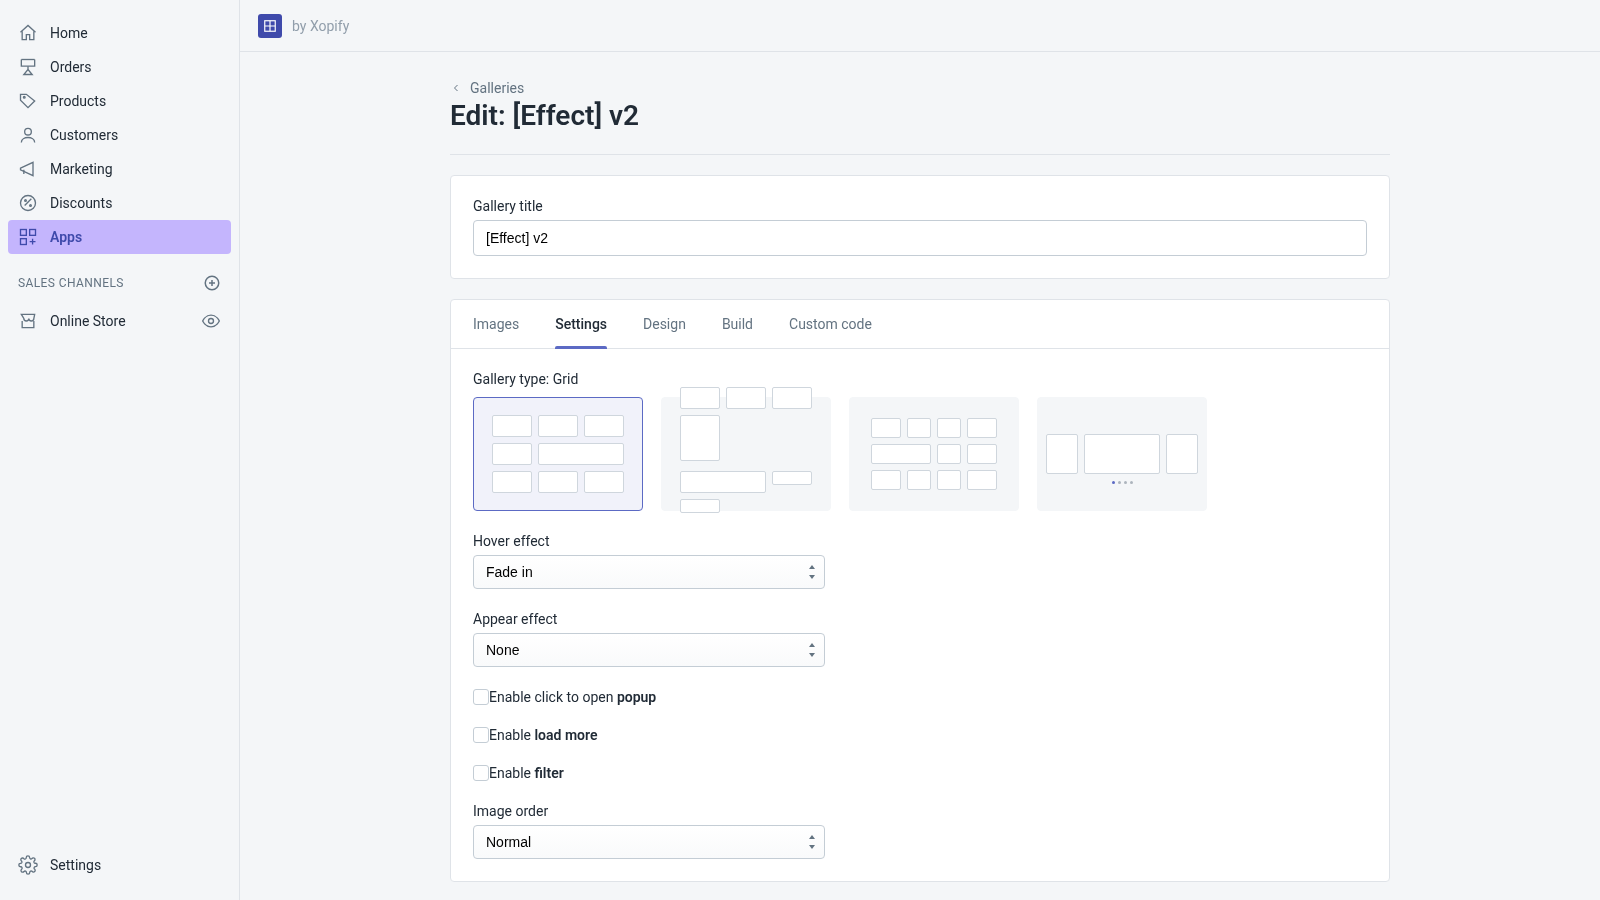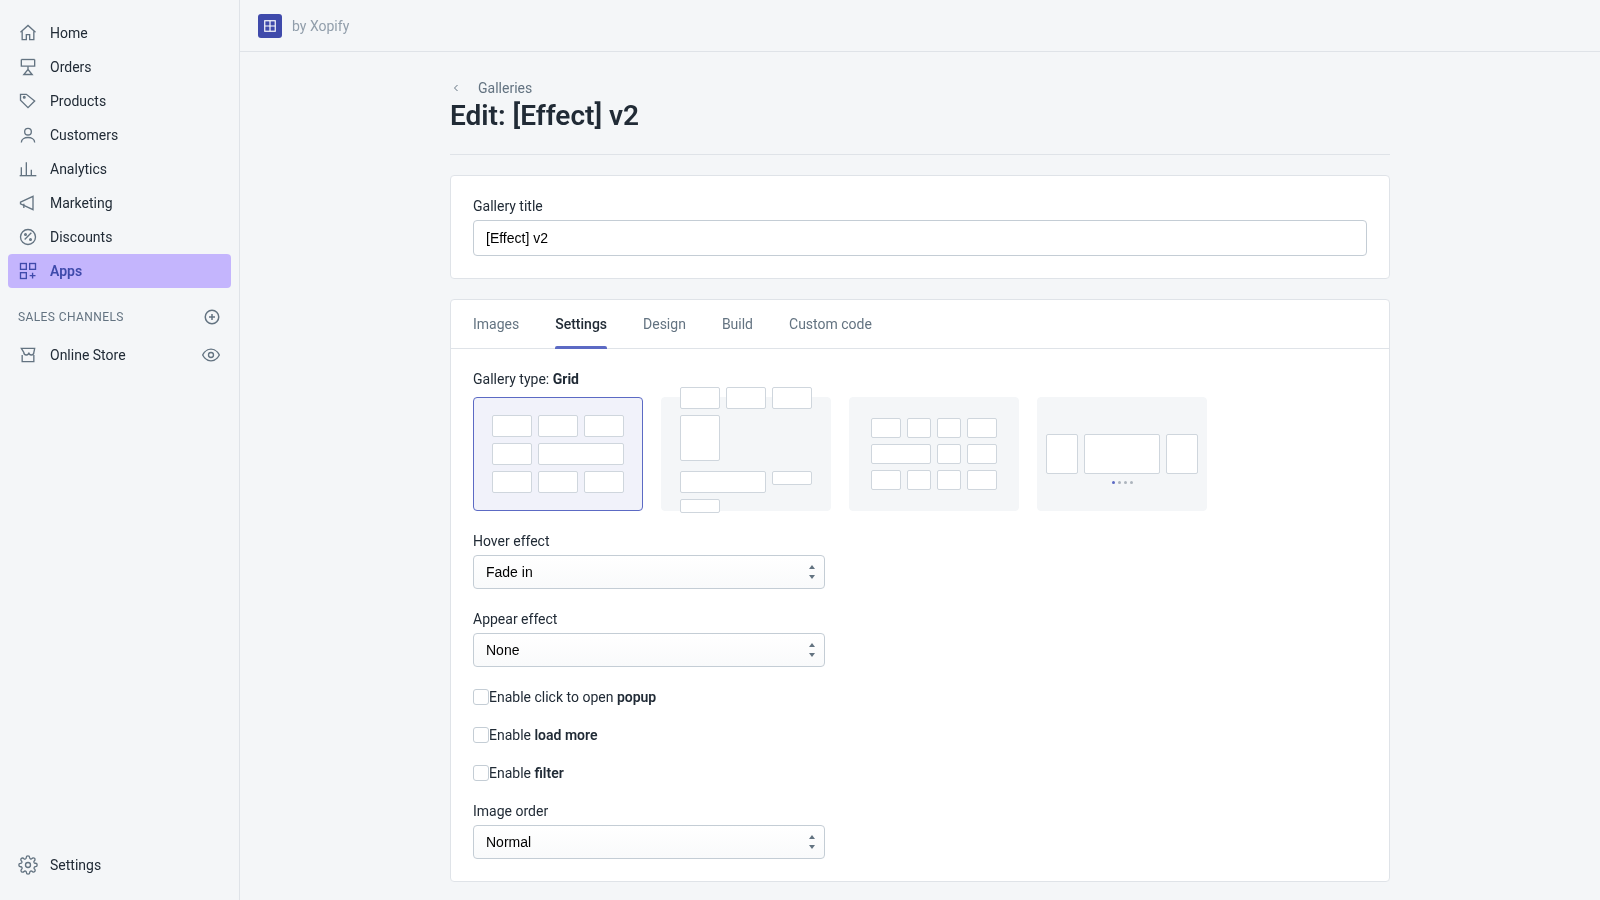--- a/index.html
+++ b/index.html
@@ -27,40 +27,40 @@
     .sidebar-spacer { flex:1; }
     .sidebar-footer { padding: 0 8px 8px; }
     .sidebar-footer li { display:flex; align-items:center; padding:7px 10px; gap:12px; cursor:pointer; }
     .sidebar-footer svg { width:20px; height:20px; stroke:#637381; stroke-width:1.6; fill:none; }
 
     .eye { width:18px; height:18px; stroke:#637381; stroke-width:1.6; fill:none; cursor:pointer; }
 
     
     .content { flex:1; padding: 28px 0 60px; overflow:auto; }
     .page { width: 940px; margin: 0 auto; }
-    .breadcrumb { display:inline-flex; align-items:center; color:#637381; cursor:pointer; gap:16px; }
+    .breadcrumb { display:inline-flex; align-items:center; color:#637381; cursor:pointer; gap:8px; }
     .breadcrumb svg { width:12px; height:12px; stroke:#637381; stroke-width:2; fill:none; }
     h1 { font-size:28px; font-weight:600; margin-top: 2px; padding-bottom: 22px; border-bottom: 1px solid #dfe3e8; }
 
     .card { background:#fff; border:1px solid #dfe3e8; border-radius:4px; margin-top:20px; }
     .card-body { padding: 22px; }
 
     label.lbl { display:block; font-size:14px; color:#212b36; margin-bottom:6px; }
     input.text { width:100%; border:1px solid #c4cdd5; border-radius:4px; padding:7px 12px; font-size:14px; line-height:20px; }
 
     
     .tabs { display:flex; border-bottom:1px solid #dfe3e8; padding: 0 22px; }
     .tabs .tab { padding: 16px 0; margin-right: 36px; color:#637381; cursor:pointer; font-size:14px; position:relative; }
     .tabs .tab.active { color:#212b36; font-weight:500; }
     .tabs .tab.active::after { content:""; position:absolute; left:0; right:0; bottom:-1px; height:3px; background:#5c6ac4; border-radius:2px 2px 0 0; }
 
     .tab-panel { padding: 22px; }
 
     .type-row { font-size:14px; margin-bottom: 10px; }
-    .type-row .strong { font-weight:700; }
+    .type-row .strong { font-weight:400; }
 
     .gallery-types { display:flex; gap:18px; }
     .gtype { width: 170px; height: 114px; border-radius:4px; background:#f4f6f8; border:1px solid #f4f6f8; display:flex; align-items:center; justify-content:center; cursor:pointer; position:relative; }
     .gtype.selected { background:#f1f2fa; border-color:#5c6ac4; }
     .thumbs { display:grid; grid-template-columns: repeat(3, 40px); grid-auto-rows: 22px; gap:6px; }
     .thumbs .t { background:#fff; border:1px solid #cfd6dd; border-radius:2px; }
     .thumbs .thalf { height:14px; }
     .dots { position:absolute; bottom:26px; display:flex; gap:3px; }
     .dots span { width:3px; height:3px; border-radius:50%; background:#adb5bd; }
     .dots span.on { background:#5c6ac4; }
@@ -107,29 +107,20 @@
             <circle cx="7.5" cy="7.5" r="1"></circle>
           </svg>
         <span>Products</span>
       </li>
       <li>
         <svg viewBox="0 0 24 24">
             <circle cx="12" cy="8" r="4"></circle>
             <path d="M4 21c0-4 4-6 8-6s8 2 8 6"></path>
           </svg>
         <span>Customers</span>
-      </li>
-      <li>
-        <svg viewBox="0 0 24 24">
-            <path d="M4 20V10"></path>
-            <path d="M10 20V4"></path>
-            <path d="M16 20v-7"></path>
-            <path d="M2 20h20"></path>
-          </svg>
-        <span>Analytics</span>
       </li>
       <li>
         <svg viewBox="0 0 24 24">
             <path d="M3 11l15-7v16L3 13z"></path>
             <path d="M7 13v5"></path>
           </svg>
         <span>Marketing</span>
       </li>
       <li>
         <svg viewBox="0 0 24 24">

